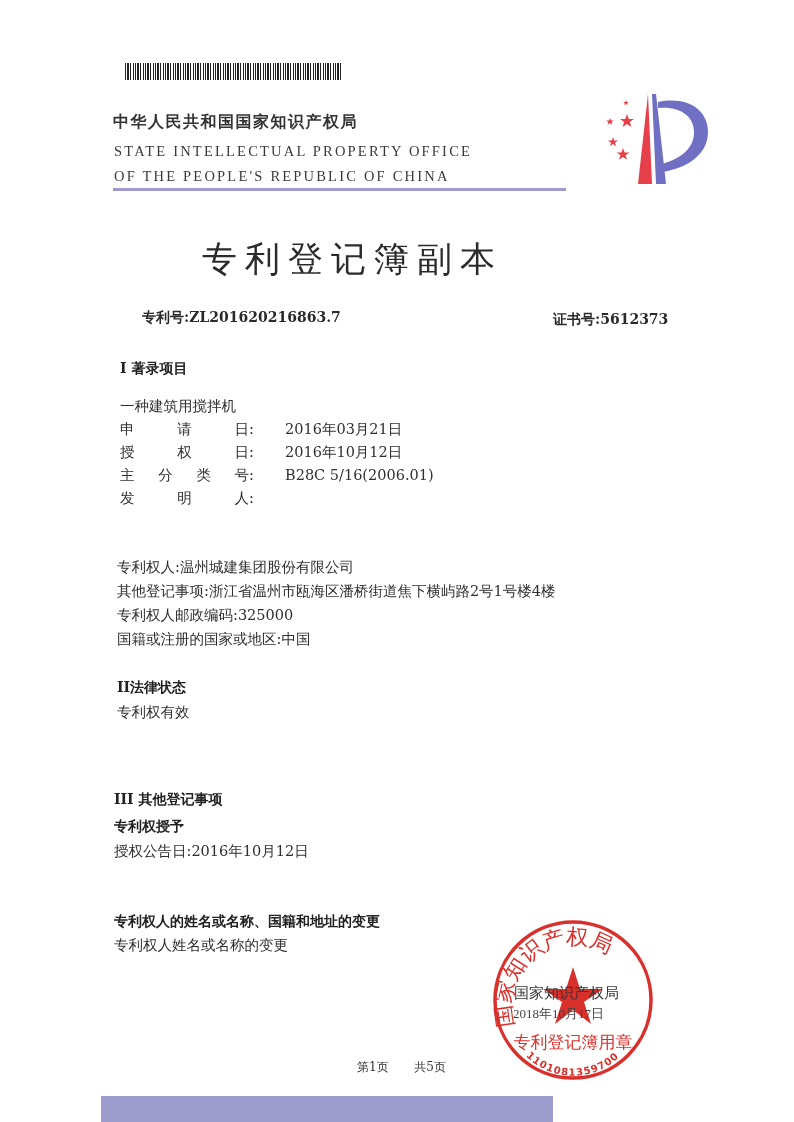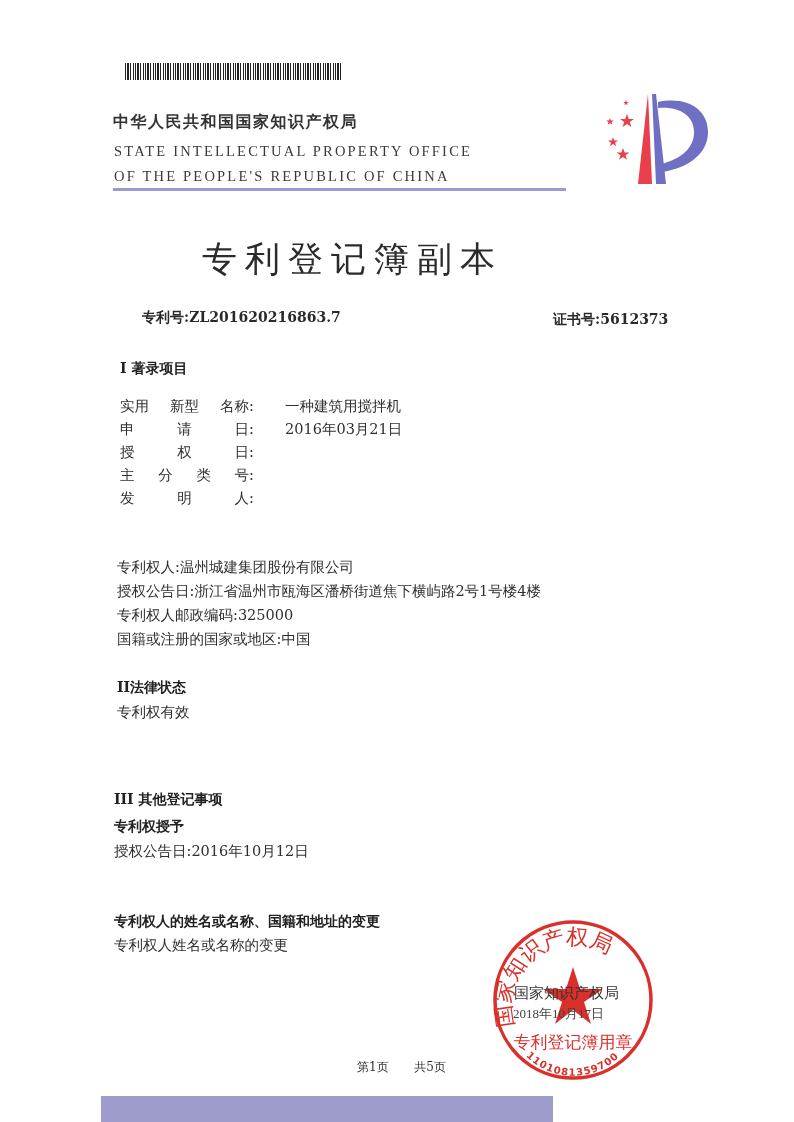--- a/index.html
+++ b/index.html
@@ -155,71 +155,66 @@
 
 <div class="abs doc-title">专利登记簿副本</div>
 
 <div class="abs patent-no">专利号:ZL201620216863.7</div>
 <div class="abs cert-no">证书号:5612373</div>
 
 <div class="abs section-head" style="left:120px; top:360px;">I 著录项目</div>
 
 <div class="abs biblio">
   <div class="biblio-row">
-    <div class="biblio-label">
-      <span class="lbl">
-        <span>实用</span>
-        <span>新型</span>
-        <span>名称:</span>
-      </span>
-    </div>
     <div class="biblio-value">一种建筑用搅拌机</div>
   </div>
   <div class="biblio-row">
     <div class="biblio-label">
       <span class="lbl">
         <span>申</span>
         <span>请</span>
         <span>日:</span>
       </span>
     </div>
     <div class="biblio-value">2016年03月21日</div>
   </div>
   <div class="biblio-row">
     <div class="biblio-label">
       <span class="lbl">
         <span>授</span>
         <span>权</span>
         <span>日:</span>
       </span>
     </div>
+    <div class="biblio-value">2016年10月12日</div>
   </div>
   <div class="biblio-row">
     <div class="biblio-label">
       <span class="lbl">
         <span>主</span>
         <span>分</span>
         <span>类</span>
         <span>号:</span>
       </span>
     </div>
+    <div class="biblio-value">B28C 5/16(2006.01)</div>
   </div>
   <div class="biblio-row">
     <div class="biblio-label">
       <span class="lbl">
         <span>发</span>
         <span>明</span>
         <span>人:</span>
       </span>
     </div>
   </div>
 </div>
 
 <div class="abs body-text" style="left:117px; top:556px;">专利权人:温州城建集团股份有限公司</div>
-<div class="abs body-text" style="left:117px; top:580px;">授权公告日:浙江省温州市瓯海区潘桥街道焦下横屿路2号1号楼4楼</div>
+<div class="abs body-text" style="left:117px; top:580px;">其他登记事项:浙江省温州市瓯海区潘桥街道焦下横屿路2号1号楼4楼</div>
 <div class="abs body-text" style="left:117px; top:604px;">专利权人邮政编码:325000</div>
 <div class="abs body-text" style="left:117px; top:628px;text-align:right;">国籍或注册的国家或地区:中国</div>
 
 <div class="abs section-head" style="left:117px; top:679px;">II法律状态</div>
 <div class="abs body-text" style="left:117px; top:701px;">专利权有效</div>
 
 <div class="abs section-head" style="left:114px; top:791px;">III 其他登记事项</div>
 <div class="abs section-head" style="left:114px; top:818px;">专利权授予</div>
 <div class="abs body-text" style="left:114px; top:840px;">授权公告日:2016年10月12日</div>
 <div class="abs section-head" style="left:114px; top:913px;">专利权人的姓名或名称、国籍和地址的变更</div>

